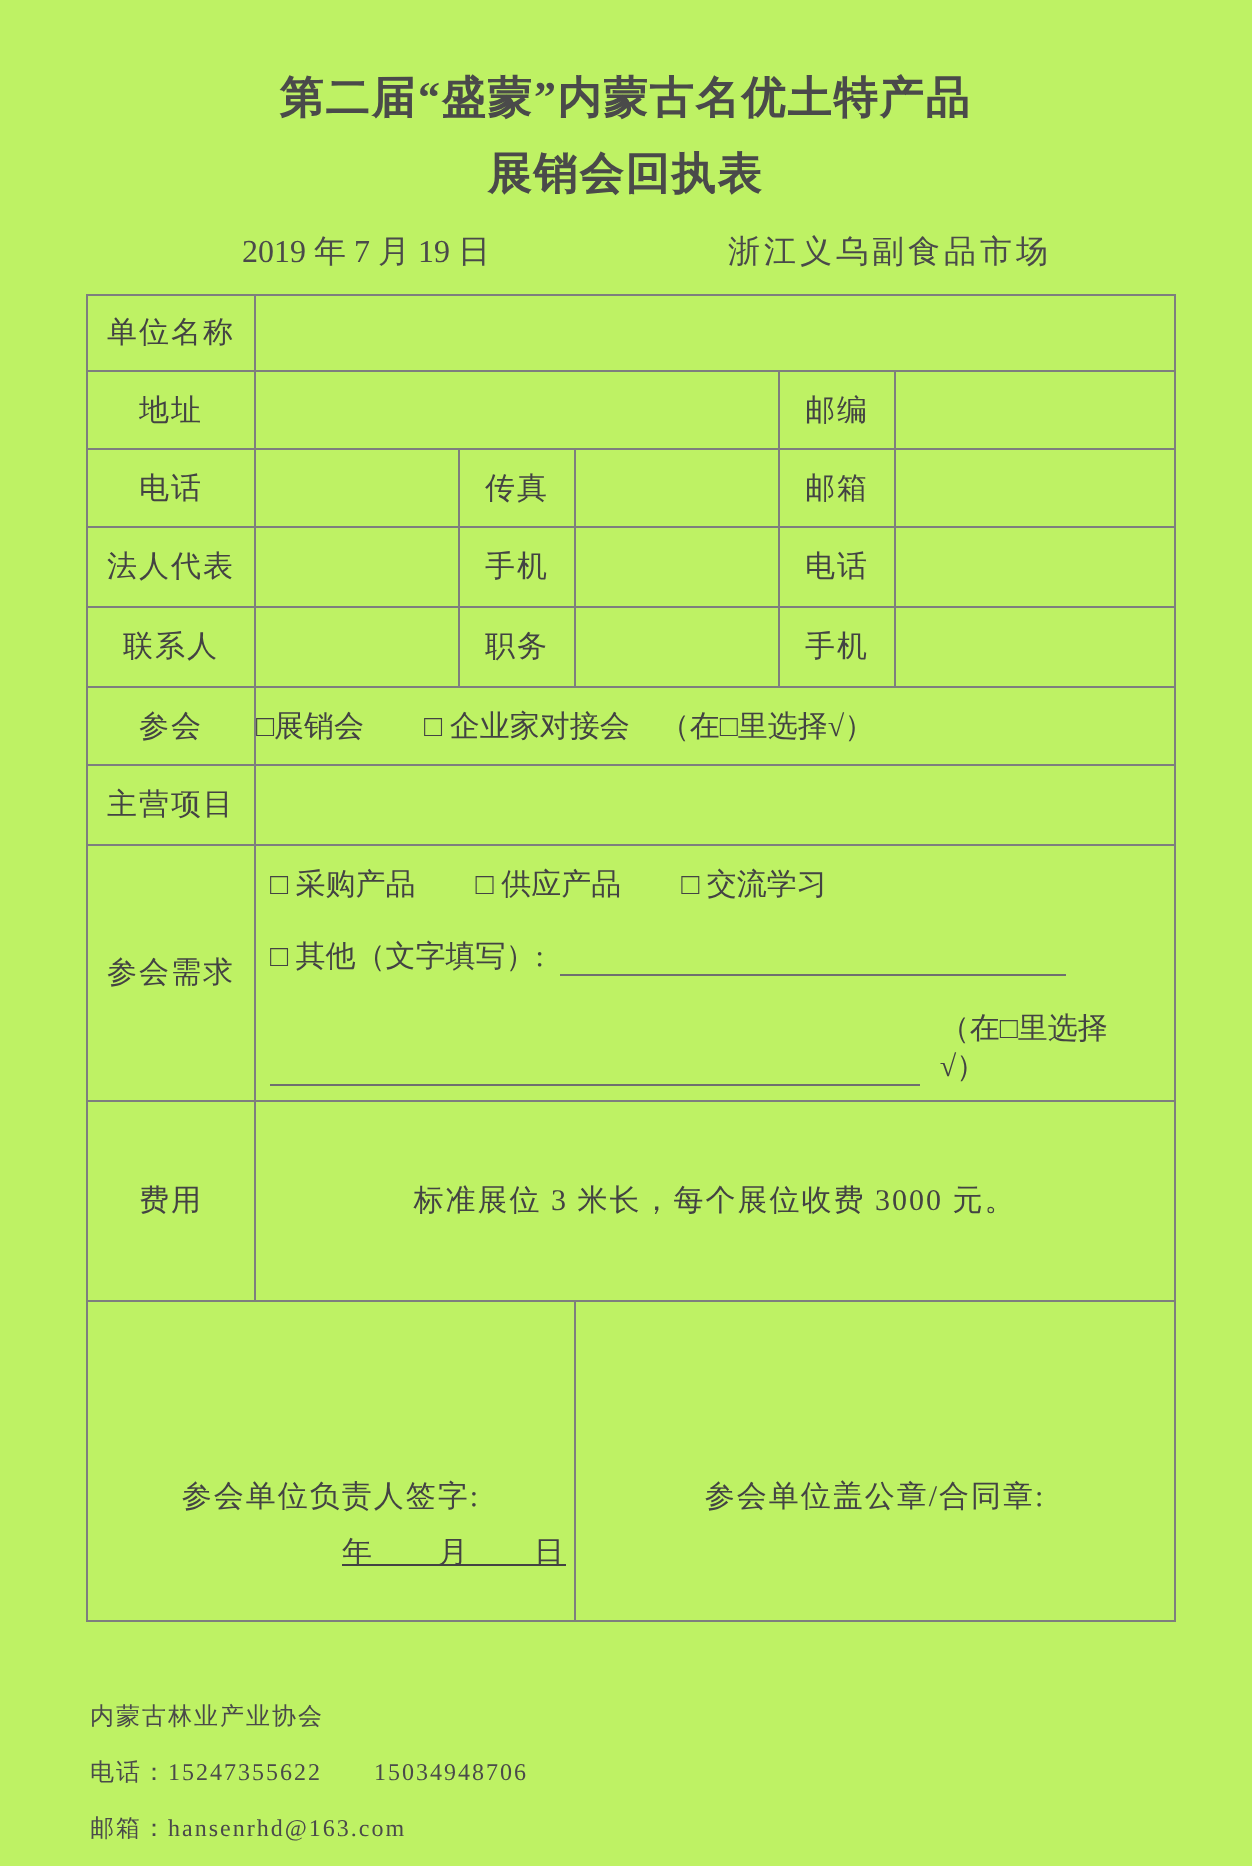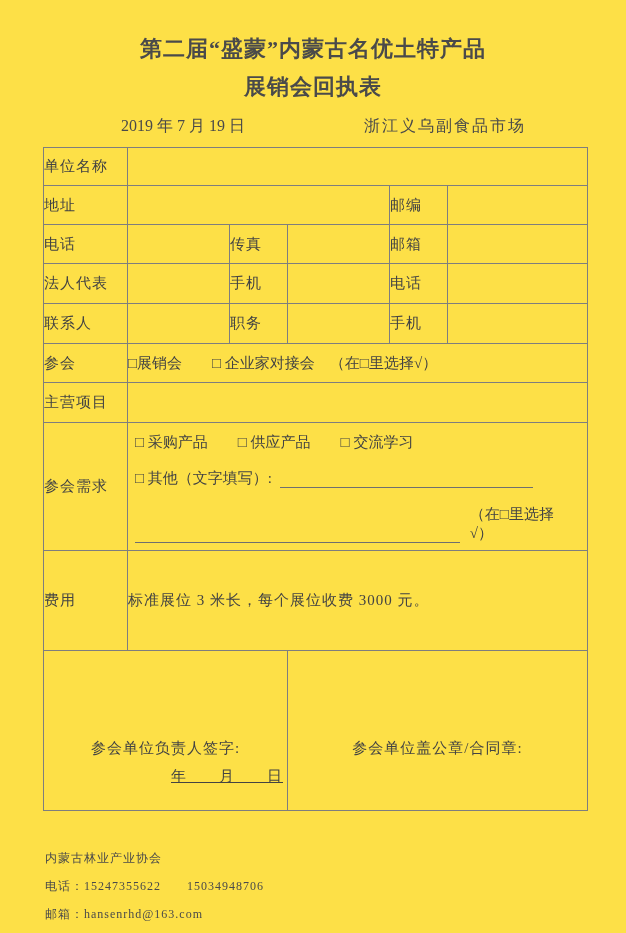--- a/index.html
+++ b/index.html
@@ -1,20 +1,20 @@
 <!DOCTYPE html>
 <html><head>
 <meta charset="utf-8">
 <style>
   html,body{margin:0;padding:0;background:#e8e8e8;}
   .page{
     position:relative;
     width:626px;height:933px;
     margin:0 auto;
-    background:#fde047;
+    background:#bef264;
     color:#3d3d3d;
     font-family:"Liberation Serif","DejaVu Serif",serif;
     overflow:hidden;
   }
   .title{
     text-align:center;
     font-size:22px;
     font-weight:600;
     letter-spacing:1px;
     color:#4a4a4a;
@@ -38,34 +38,34 @@
     width:544px;
     font-size:15px;
     color:#434343;
   }
   table.form td{
     border:1px solid #7e7e7e;
     padding:0;
     vertical-align:middle;
     overflow:hidden;
   }
-  td.lbl{text-align:left;letter-spacing:1px;}
+  td.lbl{text-align:center;letter-spacing:1px;}
   td.content{padding-left:7px;}
   .needs-cell{vertical-align:middle;}
   .needs-line{display:flex;align-items:flex-end;margin:0 10px 0 7px;}
   .needs-line1{margin-top:2px;text-align:right;}
   .needs-line + .needs-line{margin-top:17px;}
   .fill-line{
     display:inline-block;
     border-bottom:1px solid #6f6f6f;
     height:18px;
   }
   .fill-line.l2{width:253px;margin-left:8px;}
   .fill-line.l3{width:325px;margin-right:10px;}
-  td.fee-text{letter-spacing:1px;}
+  td.fee-text{text-align:center;letter-spacing:1px;}
   td.sig-cell{position:relative;vertical-align:top;}
   .sig-title{margin-top:36px;text-align:center;letter-spacing:1px;}
   .sig-date{position:absolute;right:4px;bottom:24px;letter-spacing:1px;text-decoration:underline;}
   .seal-title{margin-top:36px;text-align:center;letter-spacing:1px;}
   .footer{
     margin-left:45px;
     margin-top:33px;
     font-size:12px;
     line-height:28px;
     color:#4a4a4a;

